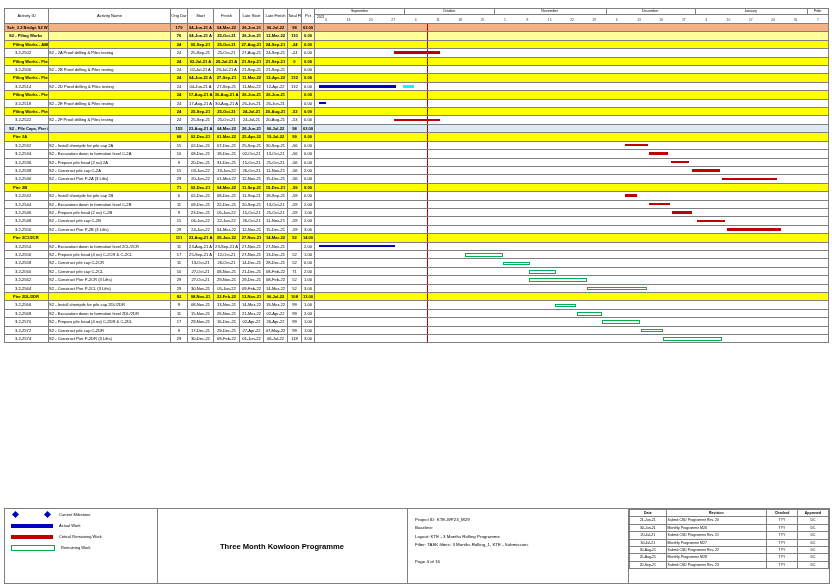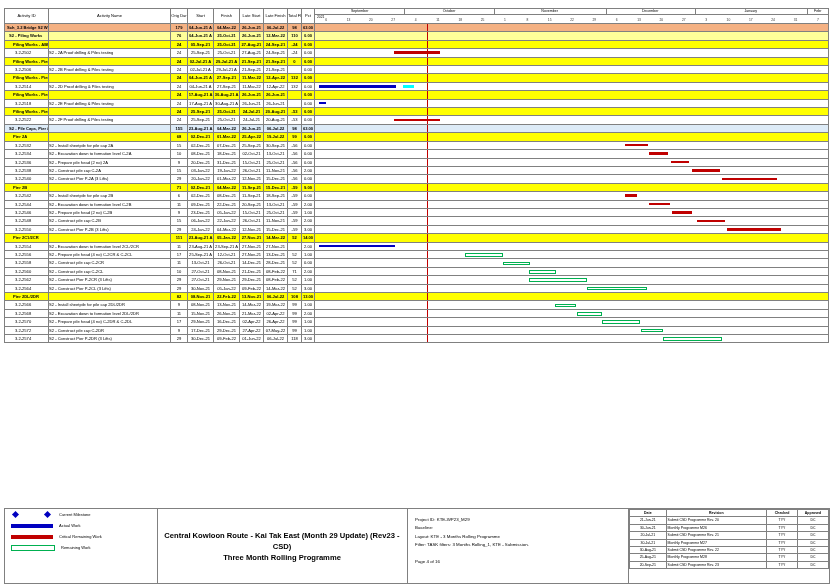--- a/index.html
+++ b/index.html
@@ -789,22 +789,21 @@
           <span class="swatch sw-red"></span>
           <span>Critical Remaining Work</span>
         </div>
         <div class="lrow">
           <span class="swatch sw-green"></span>
           <span>Remaining Work</span>
         </div>
       </div>
 
     <div class="titleblock">
-      <div class="t1">Central Kowloon Route - Kai Tak East (Month 29 Update) (Rev23 - CSD)</div>
-      <div class="t2">Three Month Rolling Programme</div>
+      <div class="t2">Three Month Kowloon Programme</div>
     </div>
 
     <div class="projinfo">
       <div>Project ID: KTE-WP23_M29</div>
       <div>Baseline:</div>
       <div>Layout: KTE - 3 Months Rolling Programme</div>
       <div>Filter: TASK filters: 3 Months Rolling_1, KTE - Submission.</div>
       <div class="pg">Page 4 of 16</div>
     </div>
 

